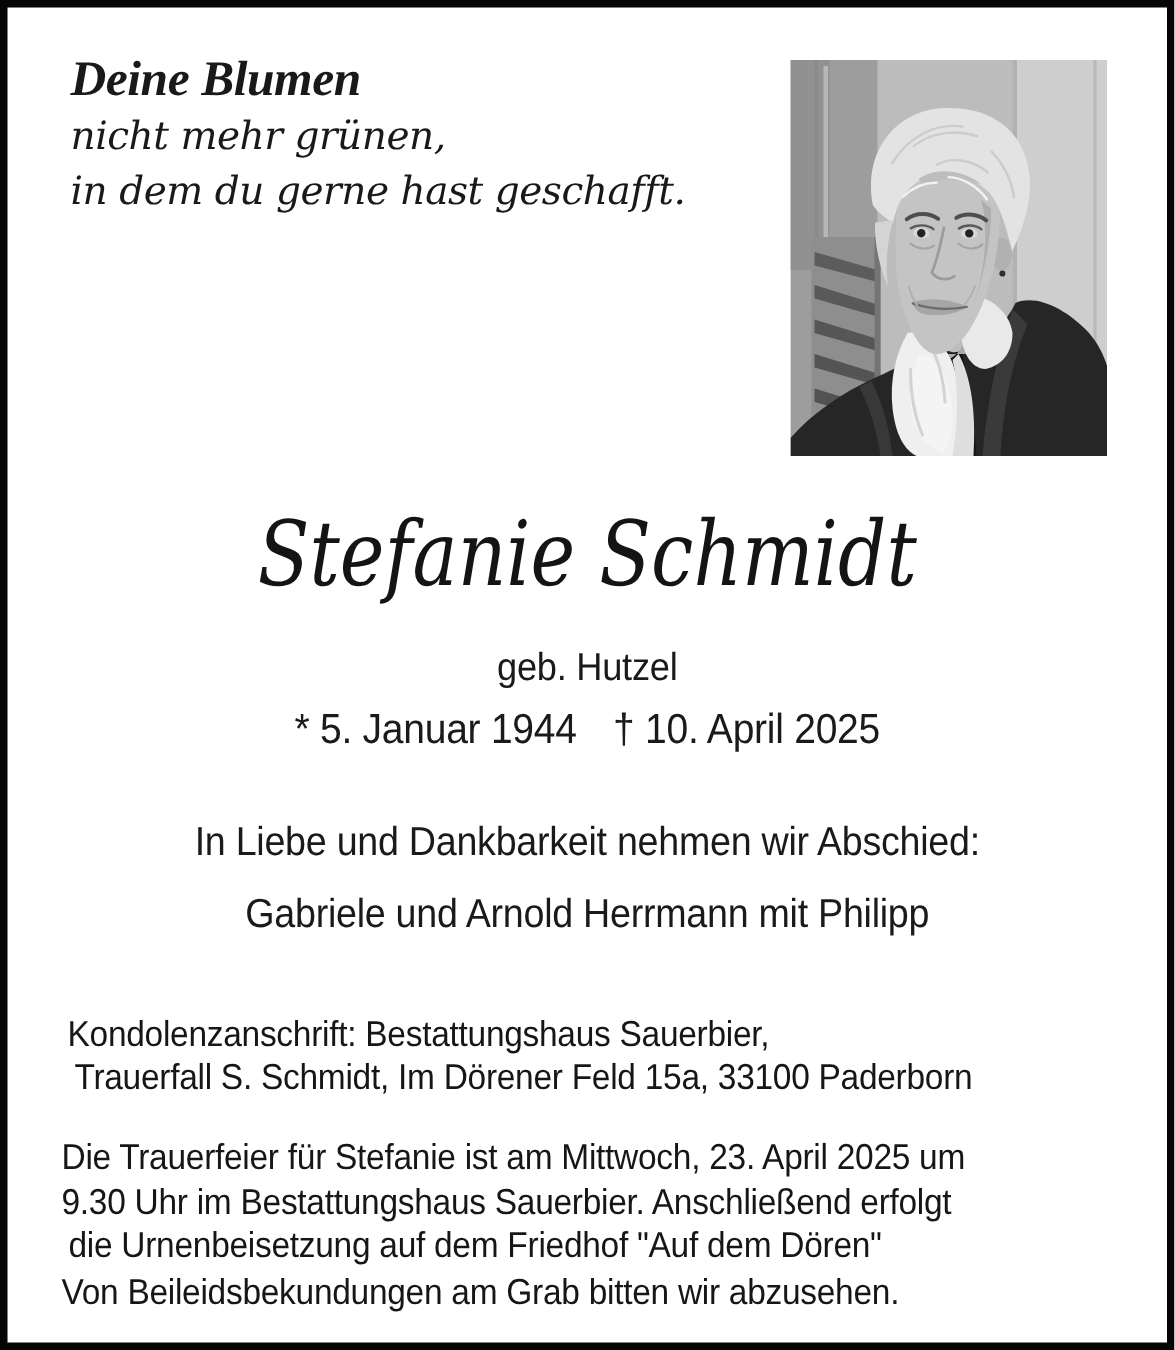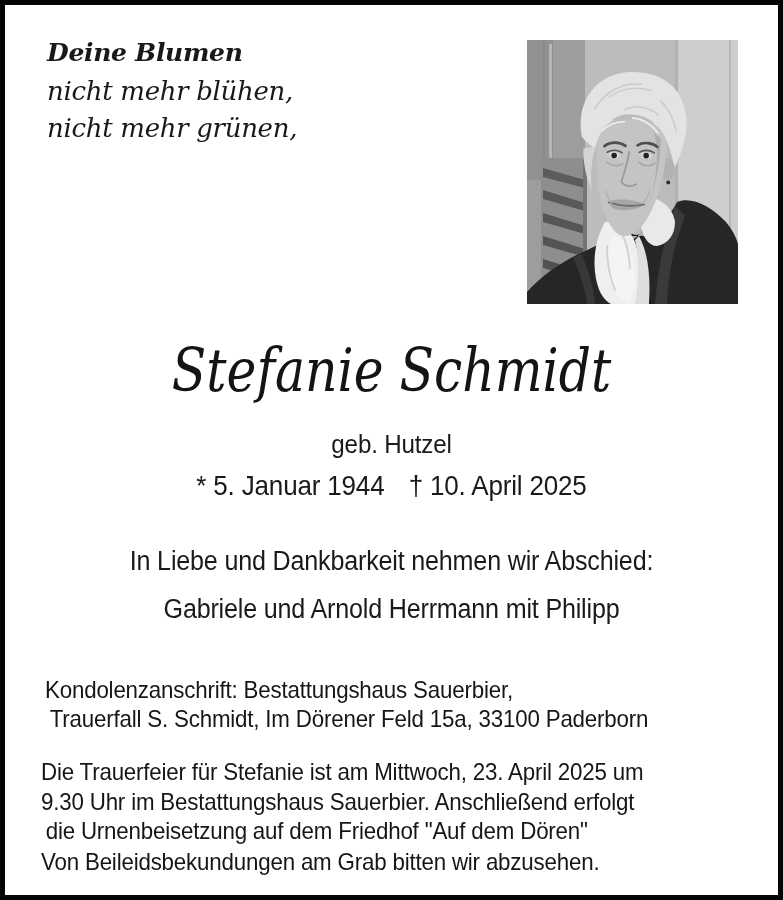--- a/index.html
+++ b/index.html
@@ -18,21 +18,21 @@
 
   
   .poem {
     position: absolute; left: 42px; top: 28px;
     font-family: "DejaVu Serif", serif;
     font-style: italic;
     font-size: 26px; line-height: 37px;
     color: #191919;
     letter-spacing: -0.3px;
   }
-  .poem-title { font-weight: bold; font-size: 25px; line-height: 40px; }
+  .poem-title { font-weight: bold; font-size: 33px; line-height: 40px; font-family: Liberation Serif, serif; }
 
   
   .photo {
     position: absolute; left: 522px; top: 35px;
     width: 211px; height: 264px;
   }
   .photo svg { display: block; }
 
   
   .name {
@@ -70,22 +70,22 @@
   .funeral .indent { padding-left: 5px; }
   .note       { left: 36px; top: 843px; font-size: 24px; }
 </style>
 </head>
 <body>
 
 <div class="notice">
 
   <div class="poem">
     <div class="poem-title">Deine Blumen</div>
-    <div class="poem-line">nicht mehr blühen,</div>
     <div class="poem-line">nicht mehr grünen,</div>
+    <div class="poem-line">in dem du gerne hast geschafft.</div>
   </div>
 
   <div class="photo">
     <svg width="211" height="264" viewBox="0 0 211 264" xmlns="http://www.w3.org/2000/svg">
 
       <rect x="0" y="0" width="211" height="264" fill="#bfbfbf"></rect>
       <rect x="58" y="0" width="92" height="264" fill="#bcbcbc"></rect>
       <rect x="148" y="0" width="63" height="264" fill="#cecece"></rect>
       <rect x="148" y="0" width="3" height="264" fill="#b2b2b2"></rect>
       <rect x="202" y="0" width="2" height="264" fill="#b8b8b8"></rect>

